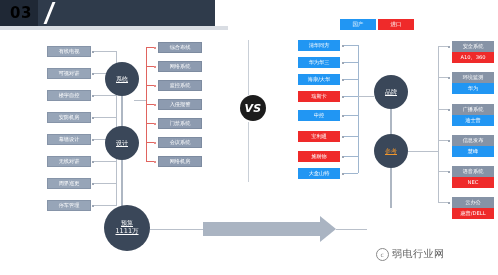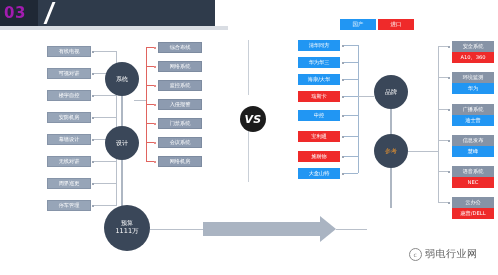--- a/index.html
+++ b/index.html
@@ -6,41 +6,41 @@
   body{
     width:498px;height:275px;background:#ffffff;overflow:hidden;position:relative;
     font-family:"DejaVu Sans","Liberation Sans",sans-serif;
   }
   #slide{position:absolute;left:0;top:0;width:498px;height:275px;overflow:hidden;background:#fff;}
 
   
   .hdr-bar{position:absolute;left:0;top:0;width:215px;height:26px;background:#2f3b4b;}
   .hdr-bar2{position:absolute;left:0;top:0;width:38px;height:26px;background:#1f2835;}
   .hdr-num{position:absolute;left:4px;top:3px;width:34px;height:20px;line-height:20px;
-    color:#a21caf;font-size:15px;font-weight:bold;letter-spacing:.5px;}
+    color:#000000;font-size:15px;font-weight:bold;text-align:center;letter-spacing:.5px;}
   .hdr-slash{position:absolute;left:44px;top:2px;width:14px;height:22px;}
   .hdr-slash:before{content:"";position:absolute;left:4px;top:0;width:3px;height:22px;
     background:#ffffff;transform:skewX(-22deg);}
   .hdr-title{position:absolute;left:64px;top:3px;height:20px;line-height:20px;color:#ffffff;
     font-size:13px;font-weight:bold;letter-spacing:1px;}
   .hdr-under{position:absolute;left:0;top:26px;width:228px;height:4px;background:#d9dde3;}
 
   
   .nd{position:absolute;box-sizing:border-box;display:flex;align-items:center;
       justify-content:center;text-align:center;line-height:1.05;overflow:hidden;}
   .grayblue{background:#97a5b8;color:#ffffff;font-size:5.2px;border:0.5px solid #8694a8;}
   .grayblue2{background:#8d9bb0;color:#ffffff;font-size:5.2px;border:0.5px solid #7d8ba0;}
   .blue{background:#2196f3;color:#ffffff;font-size:5.2px;}
   .red{background:#ef2a2a;color:#ffffff;font-size:5.2px;}
   .gray-h{background:#8693a6;color:#ffffff;font-size:5.2px;}
 
   
   .circ{position:absolute;border-radius:50%;background:#3a4759;color:#ffffff;
         display:flex;flex-direction:column;align-items:center;justify-content:center;
-        text-align:center;line-height:1.15;}
+        text-align:center;line-height:1.15;text-decoration:underline;}
   .circ .l1{font-size:6px;}
   .circ .l2{font-size:6.5px;margin-top:1px;}
   .circ.orange-txt{color:#f0962d;}
 
   .vs{position:absolute;border-radius:50%;background:#1c1c1c;color:#ffffff;
       display:flex;align-items:center;justify-content:center;font-size:11px;
       font-weight:bold;font-style:italic;letter-spacing:.3px;}
 
   
   .ln{position:absolute;background:#b9c0ca;}
@@ -146,21 +146,21 @@
   <div class="ln ln-thk" style="left:121px;top:96px;height:30px;"></div>
   <div class="ln ln-thk" style="left:121px;top:160px;height:48px;"></div>
 
   <div class="circ" style="left:104px;top:205px;width:46px;height:46px;">
     <span class="l1">预算</span>
     <span class="l2">1111万</span>
   </div>
 
   <div class="divider" style="left:248px;top:40px;height:55px;"></div>
   <div class="divider" style="left:248px;top:122px;height:60px;"></div>
-  <div class="vs" style="left:240px;top:106px;width:26px;height:26px;">VS</div>
+  <div class="vs" style="left:240px;top:95px;width:26px;height:26px;">VS</div>
 
   <div class="lg lg-blue" style="left:340px;top:19px;width:36px;">国产</div>
   <div class="lg lg-red" style="left:378px;top:19px;width:36px;">进口</div>
 
   <div class="nd blue" style="left:298px;top:40px;width:42px;height:11px;">清华同方</div>
   <div class="nd blue" style="left:298px;top:57px;width:42px;height:11px;">华为华三</div>
   <div class="nd blue" style="left:298px;top:74px;width:42px;height:11px;">海康/大华</div>
   <div class="nd red" style="left:298px;top:91px;width:42px;height:11px;">瑞斯卡</div>
   <div class="nd blue" style="left:298px;top:110px;width:42px;height:11px;">中控</div>
   <div class="nd red" style="left:298px;top:131px;width:42px;height:11px;">宝利通</div>
@@ -229,18 +229,18 @@
   <div class="ln ln-h" style="left:438px;top:171px;width:10px;"></div>
   <div class="ln ln-h" style="left:438px;top:202px;width:10px;"></div>
   <div class="ln ln-v" style="left:438px;top:46px;height:157px;"></div>
 
 
   <div class="arrow-body" style="left:203px;top:222px;width:117px;height:14px;"></div>
   <div class="arrow-head" style="left:320px;top:216px;"></div>
   <div class="ln ln-h" style="left:150px;top:229px;width:53px;"></div>
   <div class="ln ln-h" style="left:336px;top:229px;width:31px;"></div>
 
-  <div class="wm" style="left:409px;top:247px;">
+  <div class="wm" style="left:376px;top:247px;">
     <span class="wm-ring">c</span>
     <span>弱电行业网</span>
   </div>
 
 </div>
 
 </body></html>

